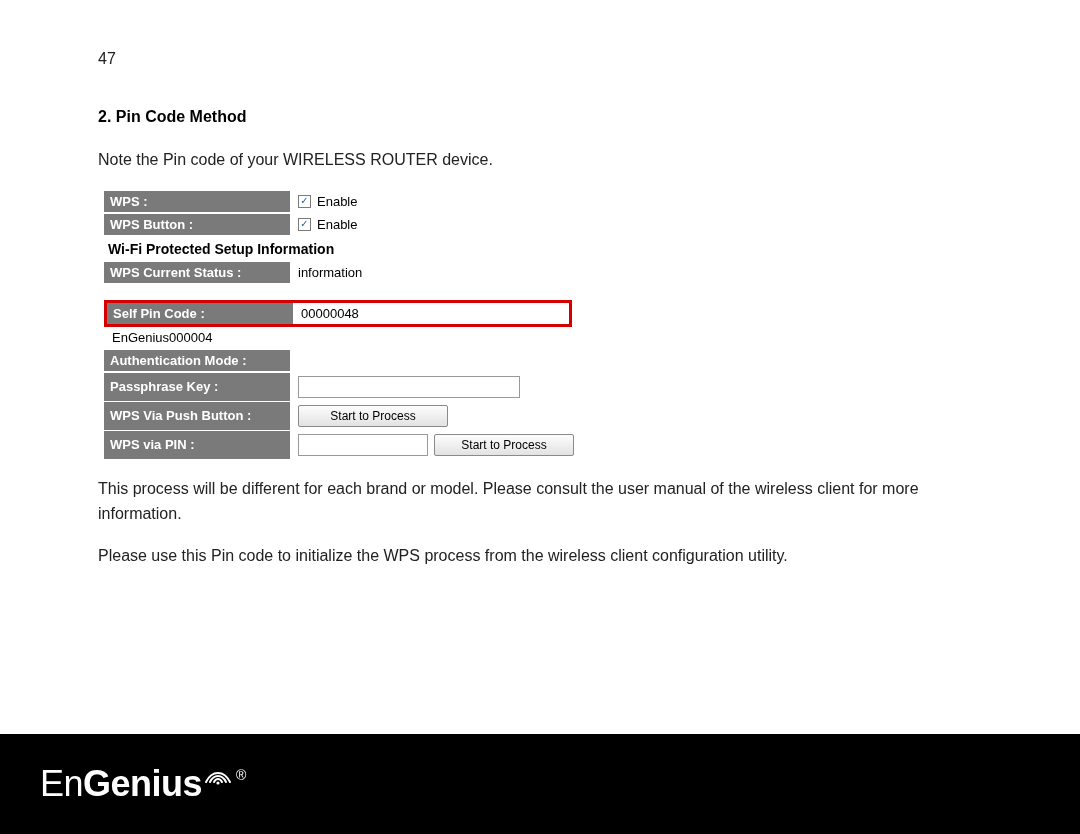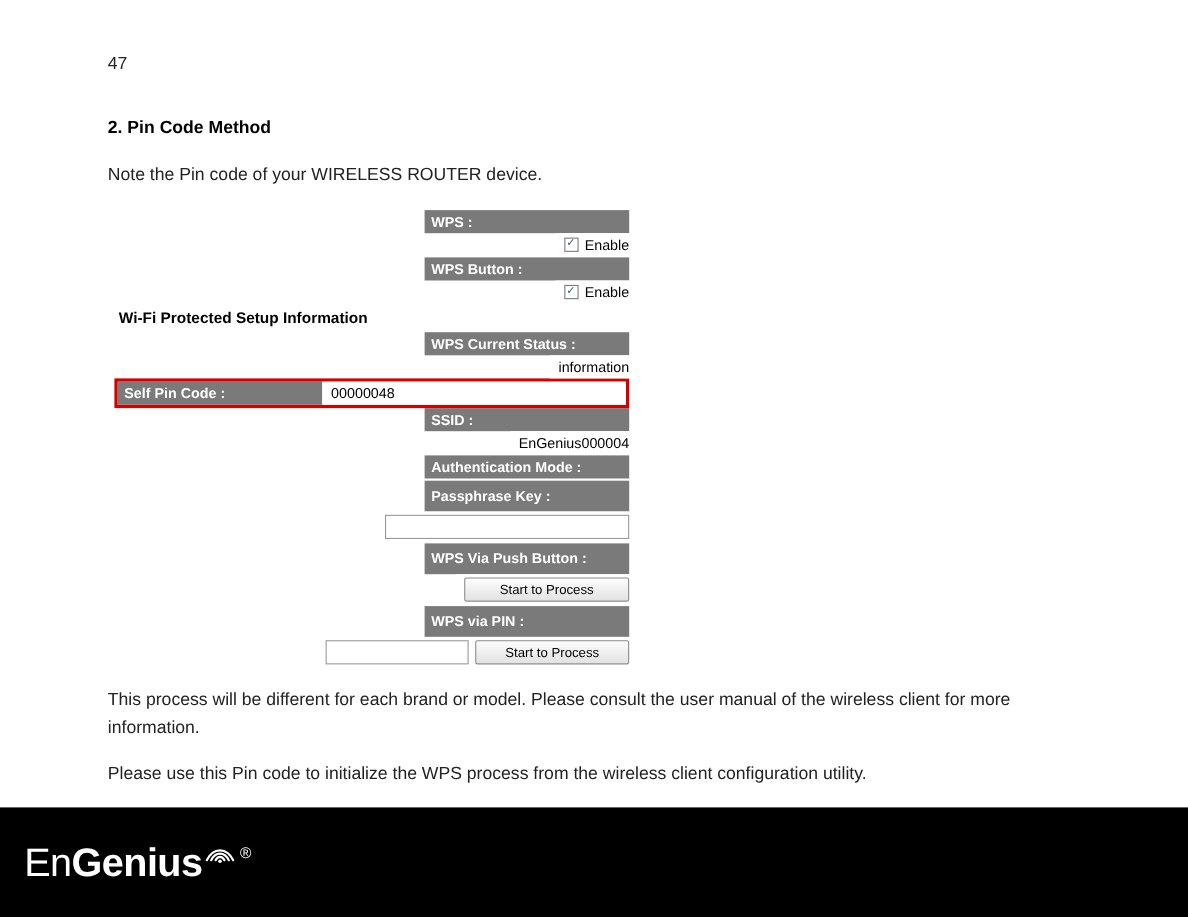--- a/index.html
+++ b/index.html
@@ -36,23 +36,22 @@
   .body-text.last { margin-top: 18px; }
   
   .wps-block {
     margin: 10px 0 10px 6px;
     width: 468px;
     font-family: Tahoma, Verdana, Arial, sans-serif;
     font-size: 13px;
   }
   .row {
     display: flex;
-    align-items: flex-end;
+    align-items: flex-start;
     min-height: 22px;
-    flex-direction: column;
   }
   .row + .row { margin-top: 1px; }
   .label-cell {
     width: 186px;
     min-width: 186px;
     background: #7a7a7a;
     color: #fff;
     font-weight: bold;
     padding: 3px 6px;
     display: flex;
@@ -105,40 +104,41 @@
     color: #000;
     cursor: pointer;
     border-radius: 2px;
   }
   .btn.wide { width: 150px; }
   .btn.narrow { width: 140px; }
   .highlighted-row {
     border: 3px solid #d40000;
     display: flex;
     align-items: center;
+    margin-top: 16px;
   }
   .highlighted-row .label-cell,
   .highlighted-row .value-cell {
     min-height: 20px;
   }
   .row.tall .label-cell,
   .row.tall .value-cell {
     min-height: 28px;
   }
   
   .footer {
     position: absolute;
     left: 0;
     bottom: 0;
     width: 1080px;
     height: 100px;
     background: #000;
     display: flex;
     align-items: center;
-    padding-left: 22px;
+    padding-left: 40px;
     margin-top: 46px;
   }
   .logo-text {
     font-family: "Segoe UI", Arial, sans-serif;
     font-size: 36px;
     color: #fff;
     display: flex;
     align-items: baseline;
     letter-spacing: -0.5px;
   }
@@ -191,21 +191,20 @@
       <div class="label-cell">WPS Current Status :</div>
       <div class="value-cell">information</div>
     </div>
 
     <div class="highlighted-row">
       <div class="label-cell">Self Pin Code :</div>
       <div class="value-cell">00000048</div>
     </div>
 
     <div class="row">
-      <div class="label-cell">SSID :</div>
       <div class="value-cell">EnGenius000004</div>
     </div>
 
     <div class="row">
       <div class="label-cell">Authentication Mode :</div>
     </div>
 
     <div class="row tall">
       <div class="label-cell">Passphrase Key :</div>
       <div class="value-cell">

